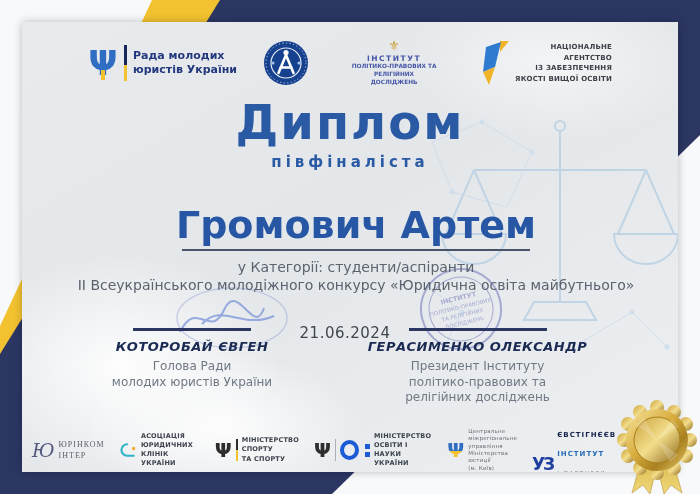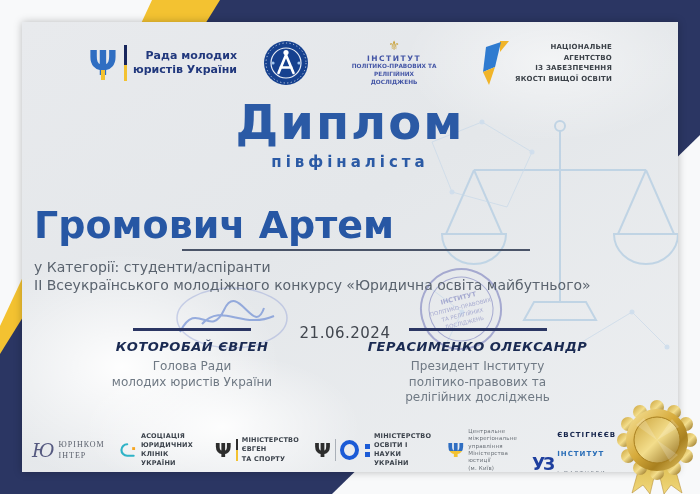--- a/index.html
+++ b/index.html
@@ -26,31 +26,31 @@
     background:radial-gradient(ellipse at center,rgba(255,255,255,.55),rgba(255,255,255,0) 70%);}
   .wm{position:absolute;pointer-events:none;}
   
   .hdr{position:absolute;left:0;right:0;top:10px;height:62px;
     display:flex;justify-content:center;align-items:center;gap:26px;}
   .hlogo{display:flex;align-items:center;gap:6px;}
   .trident-wrap{position:relative;width:30px;height:40px;}
   .trident{font-size:34px;font-weight:bold;color:#2f6ec2;line-height:40px;display:block;text-align:center;}
   .trident-stem{position:absolute;left:13px;bottom:3px;width:4px;height:10px;background:#f3c231;}
   .vbar{width:3px;height:36px;background:linear-gradient(#18265c 55%,#f3c231 55%);}
-  .rmu-text{font-size:11px;font-weight:bold;color:#21387d;line-height:1.3;text-align:right;}
+  .rmu-text{font-size:11px;font-weight:bold;color:#21387d;line-height:1.3;}
   .inst{text-align:center;color:#4456a6;width:118px;}
   .inst-emblem{font-size:13px;color:#c9a23a;line-height:1;}
   .inst-l1{font-size:7.5px;font-weight:bold;letter-spacing:1.5px;margin-top:2px;}
   .inst-sm{font-size:5.8px;font-weight:bold;line-height:1.35;}
   .naqa-text{font-size:7px;color:#3c4249;font-weight:bold;line-height:1.5;letter-spacing:.2px;text-align:right;}
   
   .title-block{position:absolute;left:0;right:0;top:76px;text-align:center;}
   .title{font-size:48px;font-weight:800;color:#2b5aa5;letter-spacing:2px;line-height:1;}
   .subtitle{font-size:15px;font-weight:bold;color:#2b5aa5;letter-spacing:4px;margin-top:7px;}
-  .name-block{position:absolute;left:12px;right:0;top:184px;text-align:left;}
+  .name-block{position:absolute;left:12px;right:0;top:184px;text-align:center;}
   .rname{font-size:38px;font-weight:800;color:#2757a4;line-height:1.05;}
   .underline{width:348px;height:2px;background:#4a5468;margin:3px auto 7px;}
   .cat,.comp{font-size:14px;color:#5a636e;line-height:1.3;}
   
   .date{position:absolute;left:253px;top:302px;width:140px;text-align:center;
     font-size:15px;color:#41464e;letter-spacing:.5px;}
   .sig{position:absolute;text-align:center;}
   .sig-left{left:50px;top:306px;width:240px;}
   .sig-right{left:333px;top:306px;width:245px;}
   .sig-line{height:3px;background:#2b3663;margin:0 auto 8px;}
@@ -234,21 +234,21 @@
         <span>ЮРИДИЧНИХ КЛІНІК</span><br>
         <span>УКРАЇНИ</span>
       </span>
     </div>
 
     <div class="flogo">
       <span class="tri-sm">Ψ</span>
       <span class="vbar-sm"></span>
       <span class="f-txt">
         <span>МІНІСТЕРСТВО</span><br>
-        <span>ЄВГЕН</span><br>
+        <span>СПОРТУ</span><br>
         <span>ТА СПОРТУ</span>
       </span>
     </div>
 
     <div class="flogo">
       <span class="tri-sm">Ψ</span>
       <span class="vdiv"></span>
       <span class="mes-o"></span>
       <span class="mes-sq">
           <span></span>

